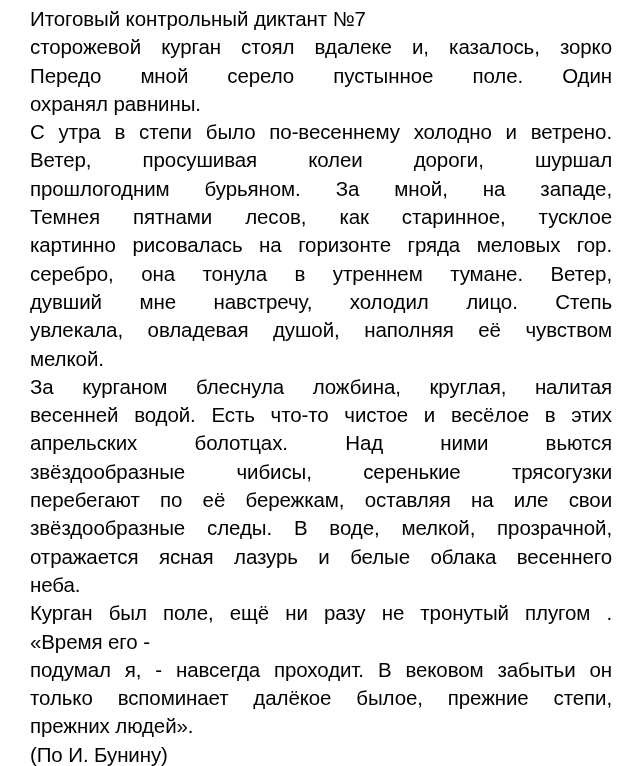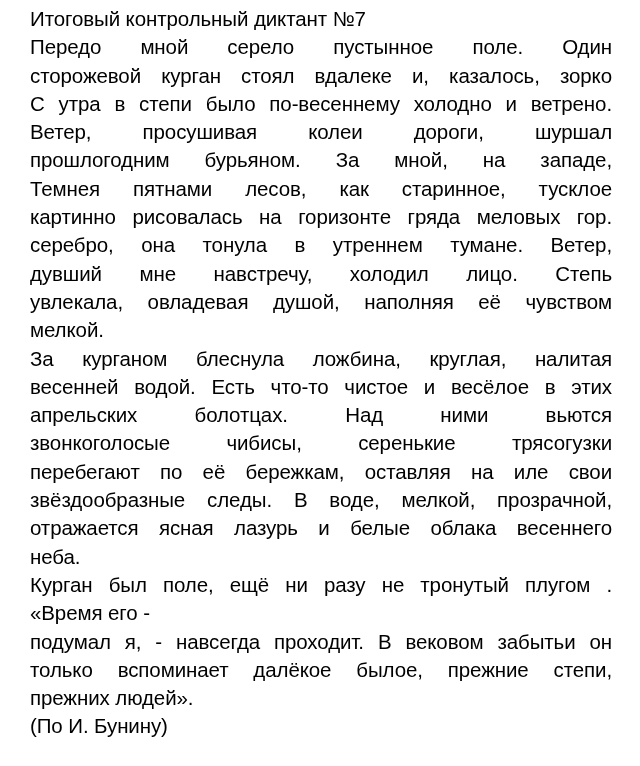--- a/index.html
+++ b/index.html
@@ -33,35 +33,36 @@
     white-space: normal;
     text-align: justify;
     text-align-last: justify;
   }
 </style>
 </head>
 <body style="background: rgb(255, 255, 255);">
 
 <main class="doc" id="doc" style="color: rgb(0, 0, 0);">
     <div class="line">Итоговый контрольный диктант №7</div>
+    <div class="line j">сторожевой курган стоял вдалеке и, казалось, зорко</div>
     <div class="line j">Передо мной серело пустынное поле. Один</div>
-    <div class="line j">сторожевой курган стоял вдалеке и, казалось, зорко</div>
+    <div class="line">охранял равнины.</div>
     <div class="line j">С утра в степи было по-весеннему холодно и ветрено.</div>
     <div class="line j">Ветер, просушивая колеи дороги, шуршал</div>
     <div class="line j">прошлогодним бурьяном. За мной, на западе,</div>
     <div class="line j">Темнея пятнами лесов, как старинное, тусклое</div>
     <div class="line j">картинно рисовалась на горизонте гряда меловых гор.</div>
     <div class="line j">серебро, она тонула в утреннем тумане. Ветер,</div>
     <div class="line j">дувший мне навстречу, холодил лицо. Степь</div>
     <div class="line j">увлекала, овладевая душой, наполняя её чувством</div>
     <div class="line">мелкой.</div>
     <div class="line j">За курганом блеснула ложбина, круглая, налитая</div>
     <div class="line j">весенней водой. Есть что-то чистое и весёлое в этих</div>
     <div class="line j">апрельских болотцах. Над ними вьются</div>
-    <div class="line j">звонкоголосые чибисы, серенькие трясогузки</div>
+    <div class="line j">звёздообразные чибисы, серенькие трясогузки</div>
     <div class="line j">перебегают по её бережкам, оставляя на иле свои</div>
     <div class="line j">звёздообразные следы. В воде, мелкой, прозрачной,</div>
     <div class="line j">отражается ясная лазурь и белые облака весеннего</div>
     <div class="line">неба.</div>
     <div class="line j">Курган был поле, ещё ни разу не тронутый плугом .</div>
     <div class="line">«Время его -</div>
     <div class="line j">подумал я, - навсегда проходит. В вековом забытьи он</div>
     <div class="line j">только вспоминает далёкое былое, прежние степи,</div>
     <div class="line">прежних людей».</div>
     <div class="line">(По И. Бунину)</div>

